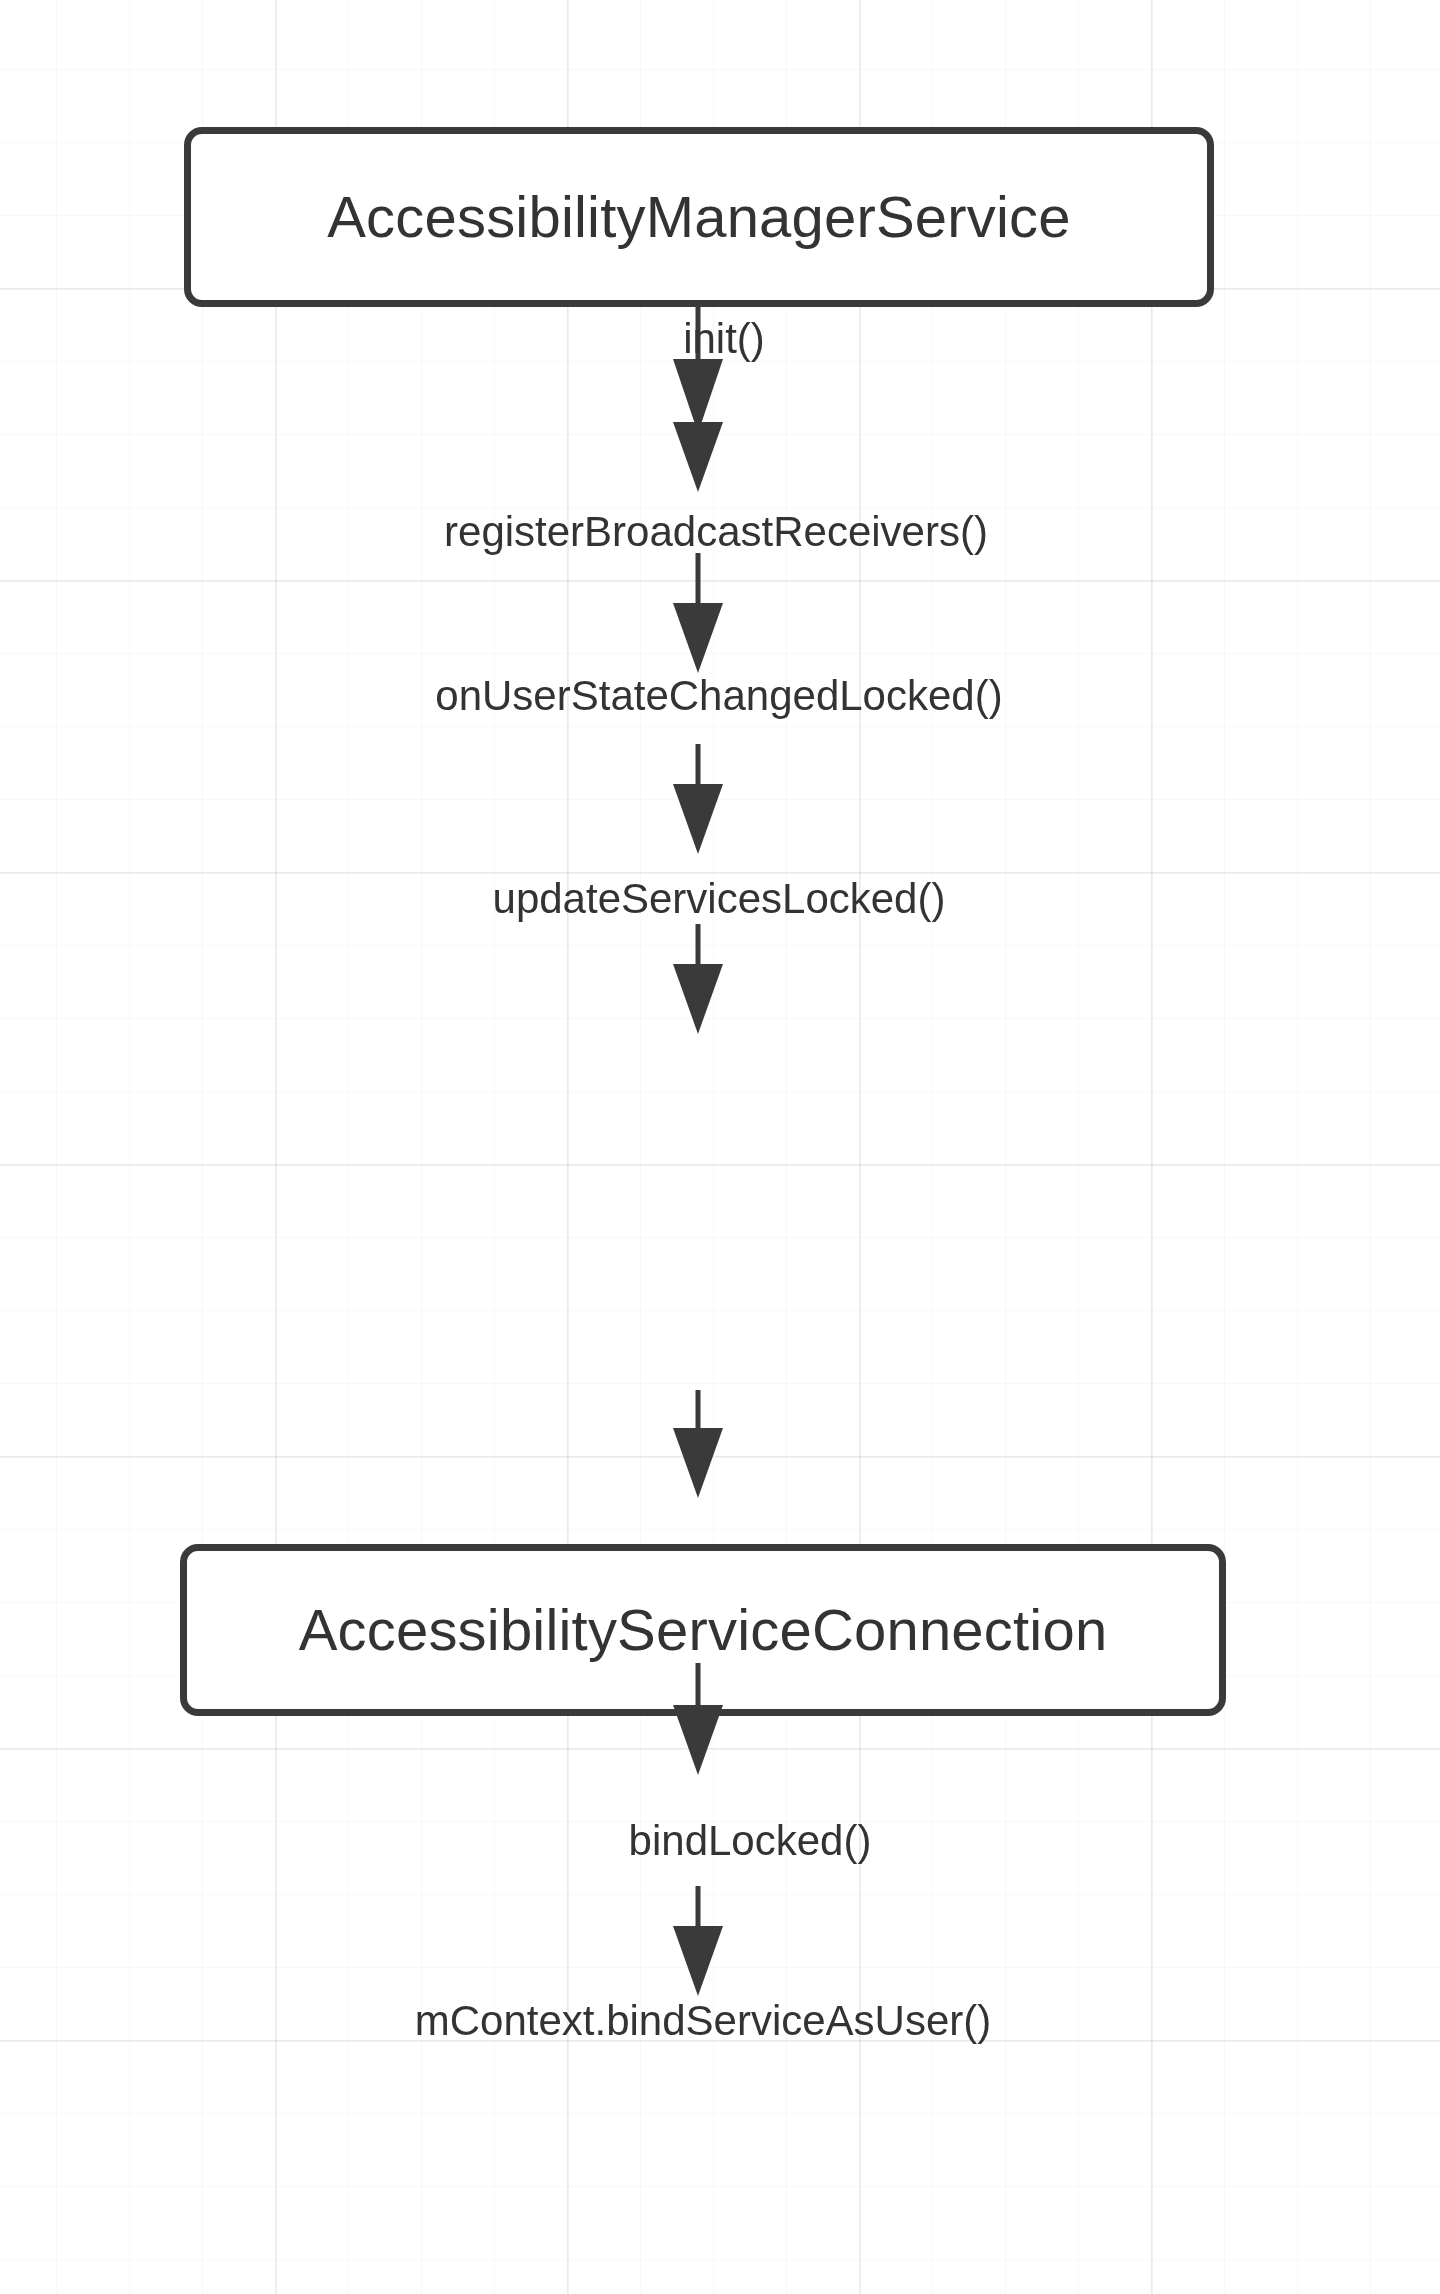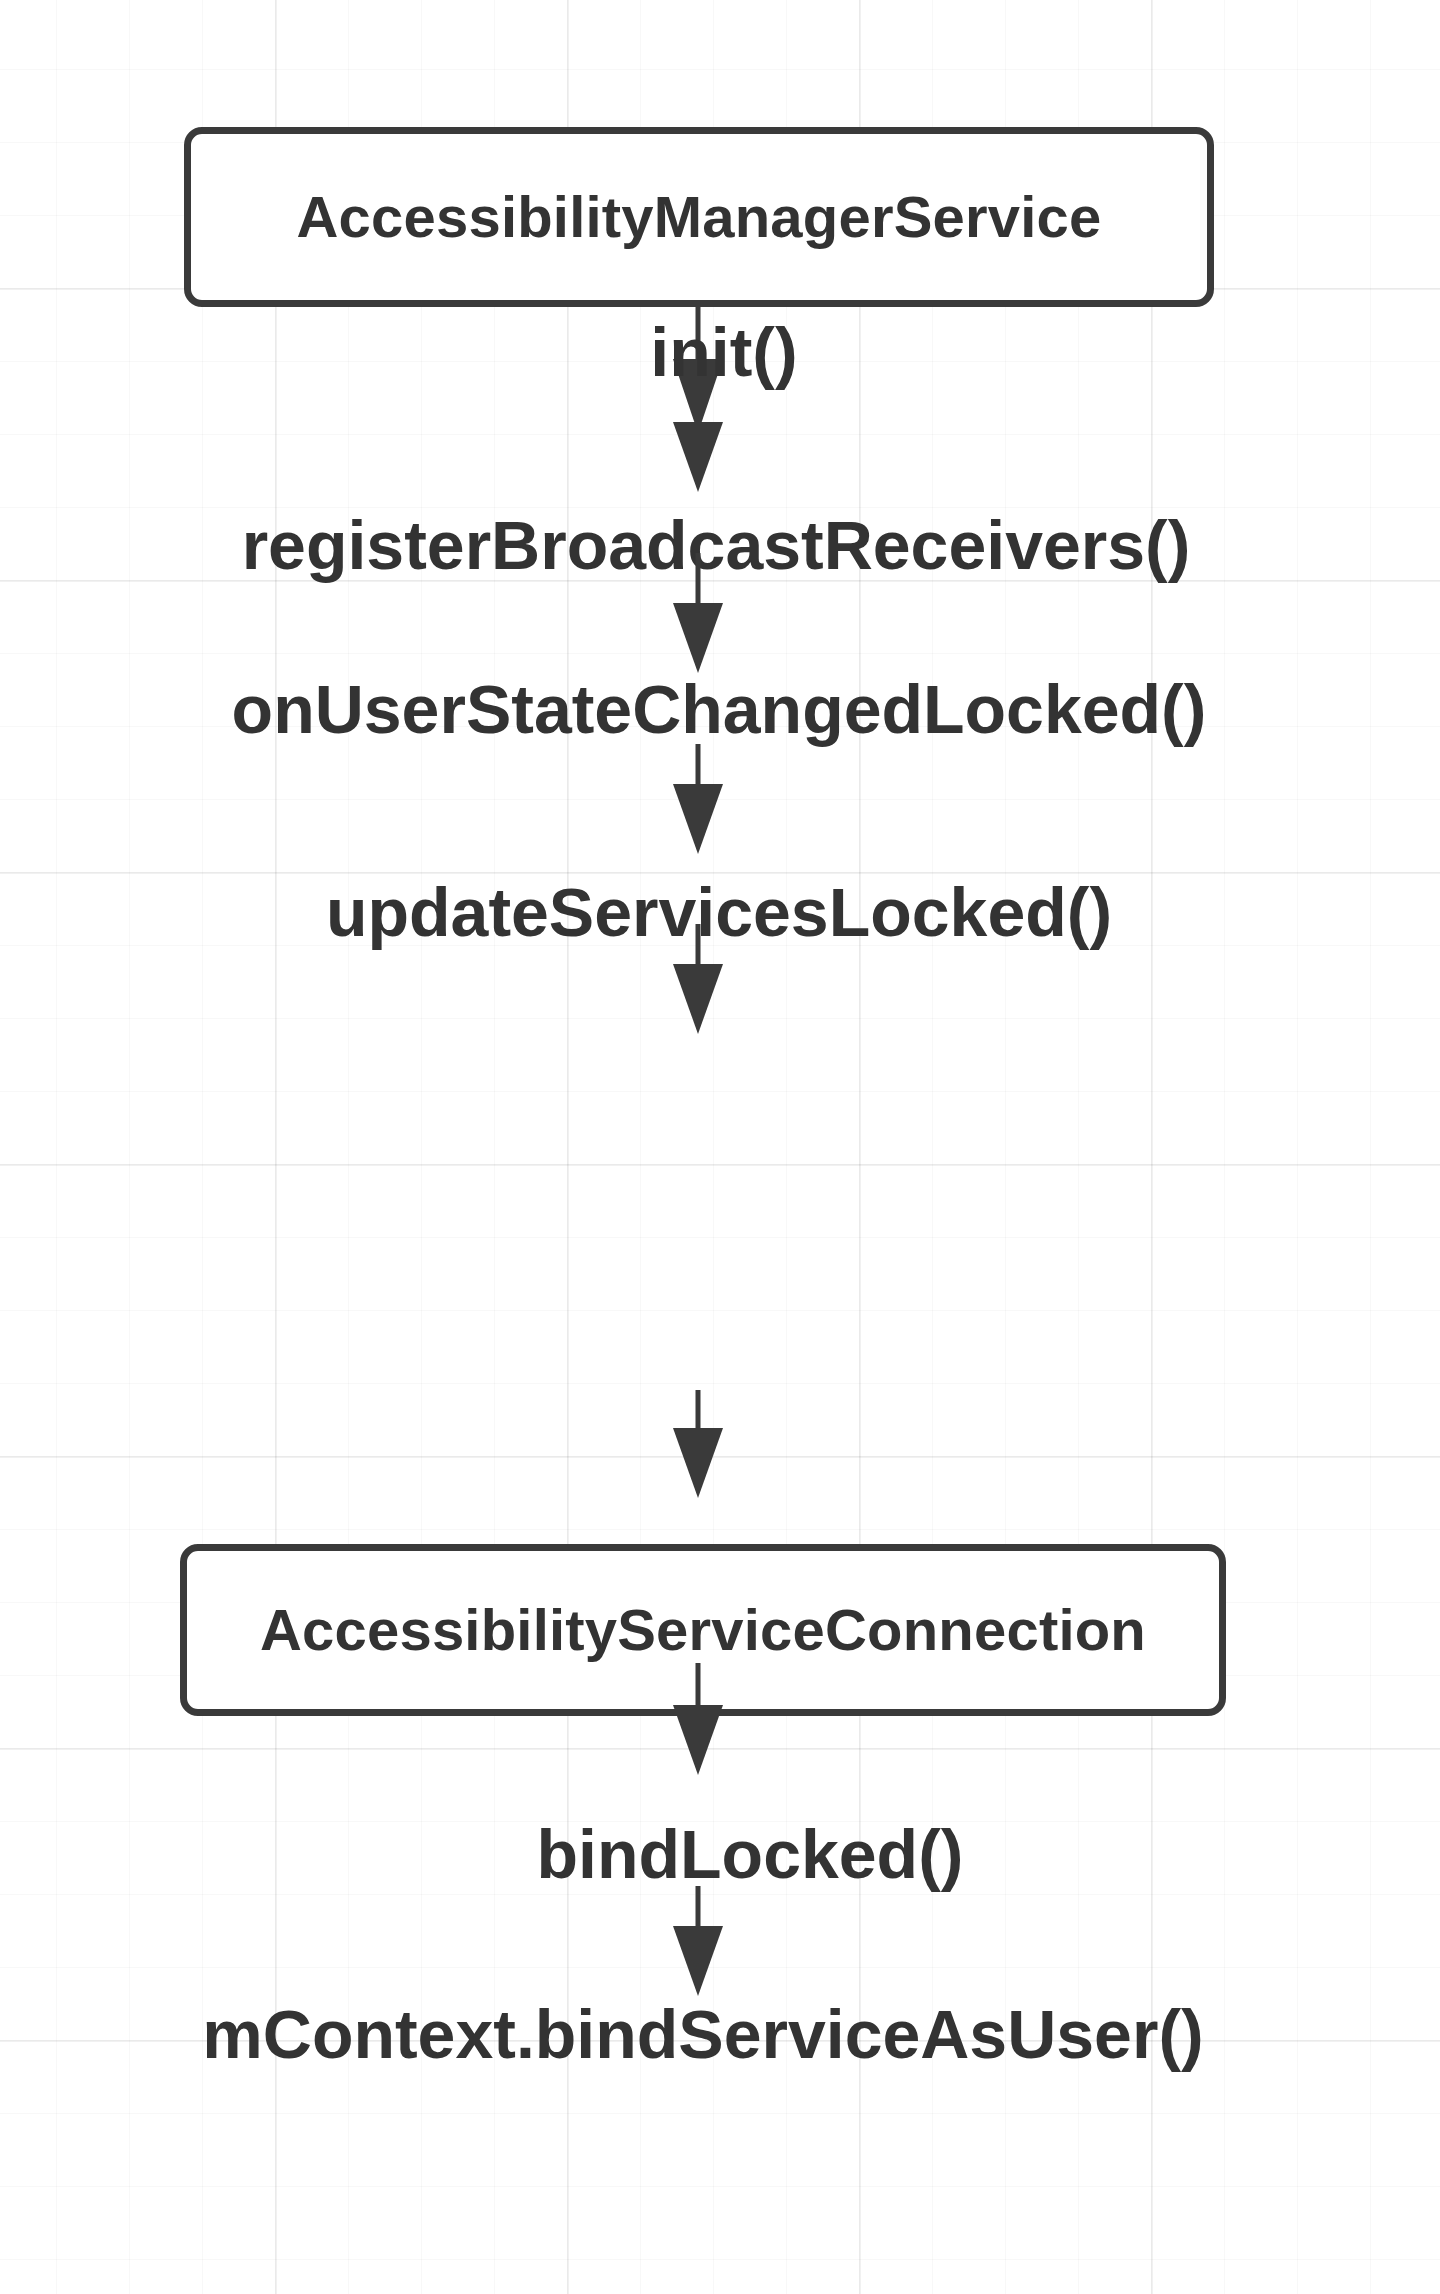--- a/index.html
+++ b/index.html
@@ -27,21 +27,20 @@
     font-family: "Liberation Sans", "DejaVu Sans", sans-serif;
   }
 
   
   .flow {
     position: absolute;
     left: 0;
     top: 0;
     width: 1440px;
     height: 2294px;
-    font-weight: bold;
   }
 
   
   .node-box {
     position: absolute;
     box-sizing: border-box;
     background: #ffffff;
     border: 7px solid #3a3a3a;
     border-radius: 18px;
     display: flex;
@@ -69,21 +68,21 @@
     width: 1046px;
     height: 172px;
   }
 
   
   .step-label {
     position: absolute;
     width: 1440px;
     text-align: center;
     color: #333333;
-    font-size: 68px;
+    font-size: 42px;
     line-height: 1;
     white-space: nowrap;
   }
   .step-label .lbl { display: inline-block; }
 
   #label-init             { top: 318px;  }
   #label-register         { top: 484px; margin-top: 27px;  }
   #label-onuserstate      { top: 675px;  }
   #label-updateservices   { top: 855px; margin-top: 23px;  }
   #label-bindlocked       { top: 1820px; margin-left: 47px; }

